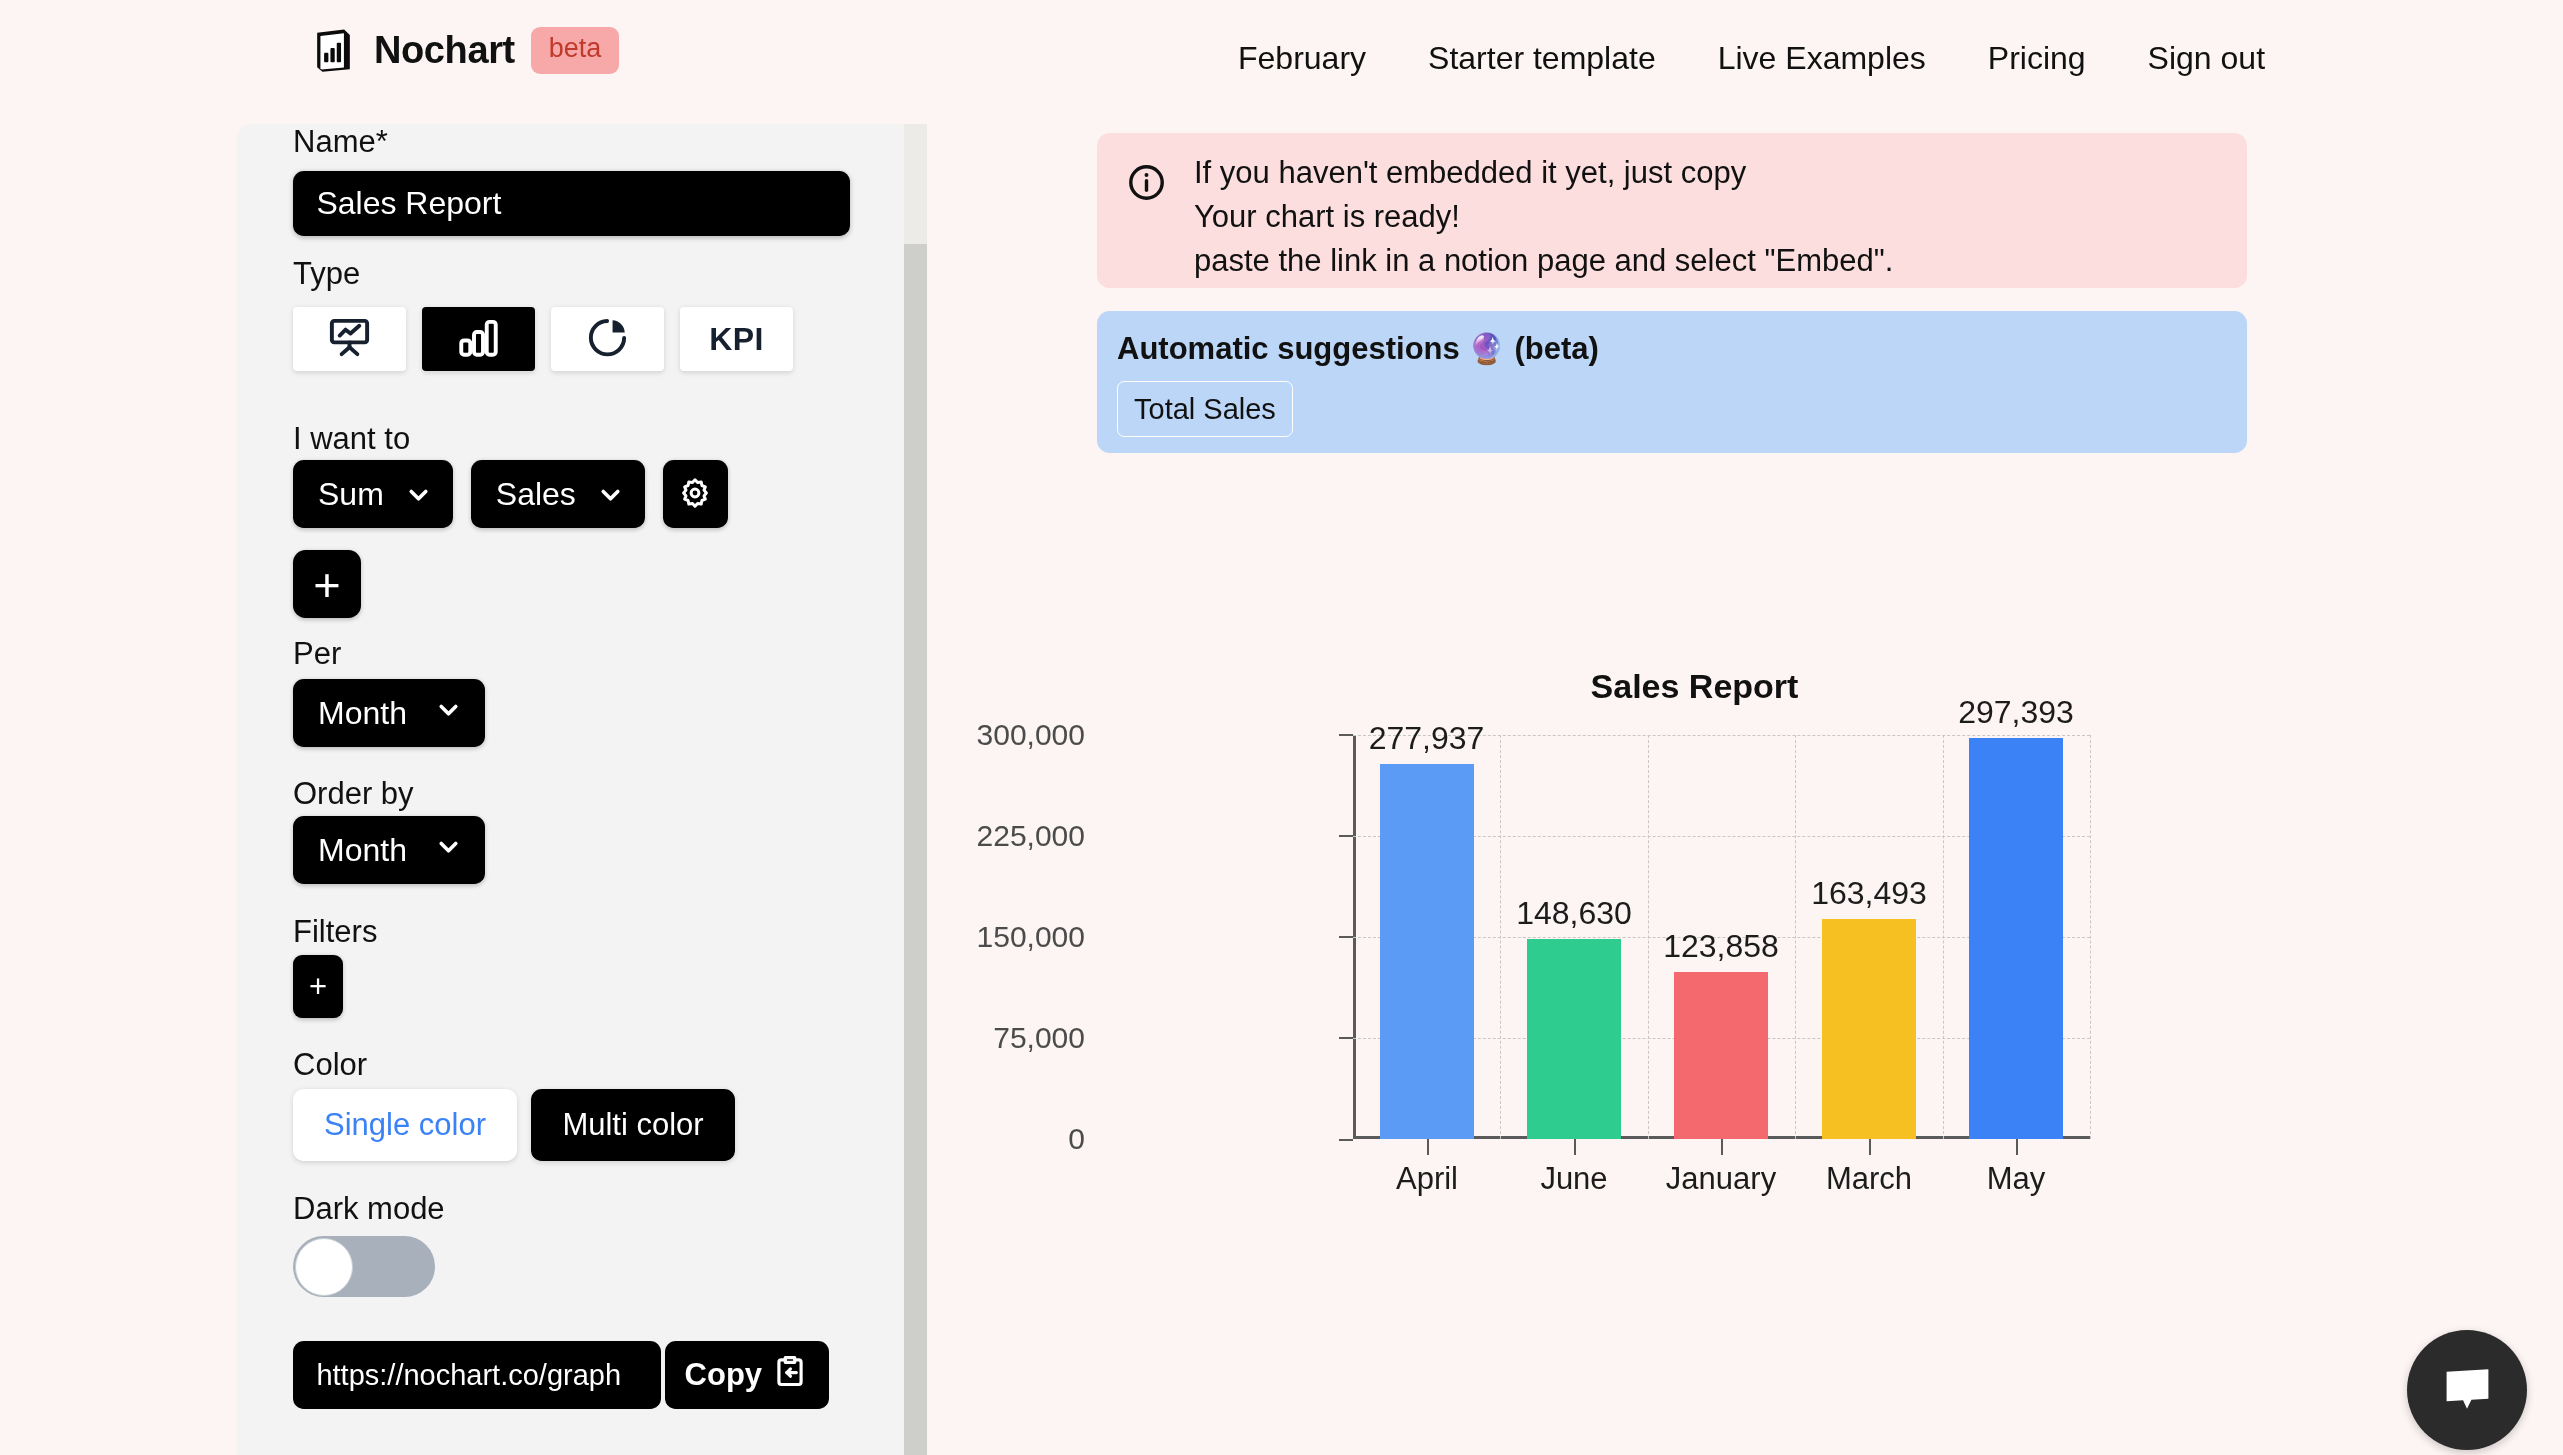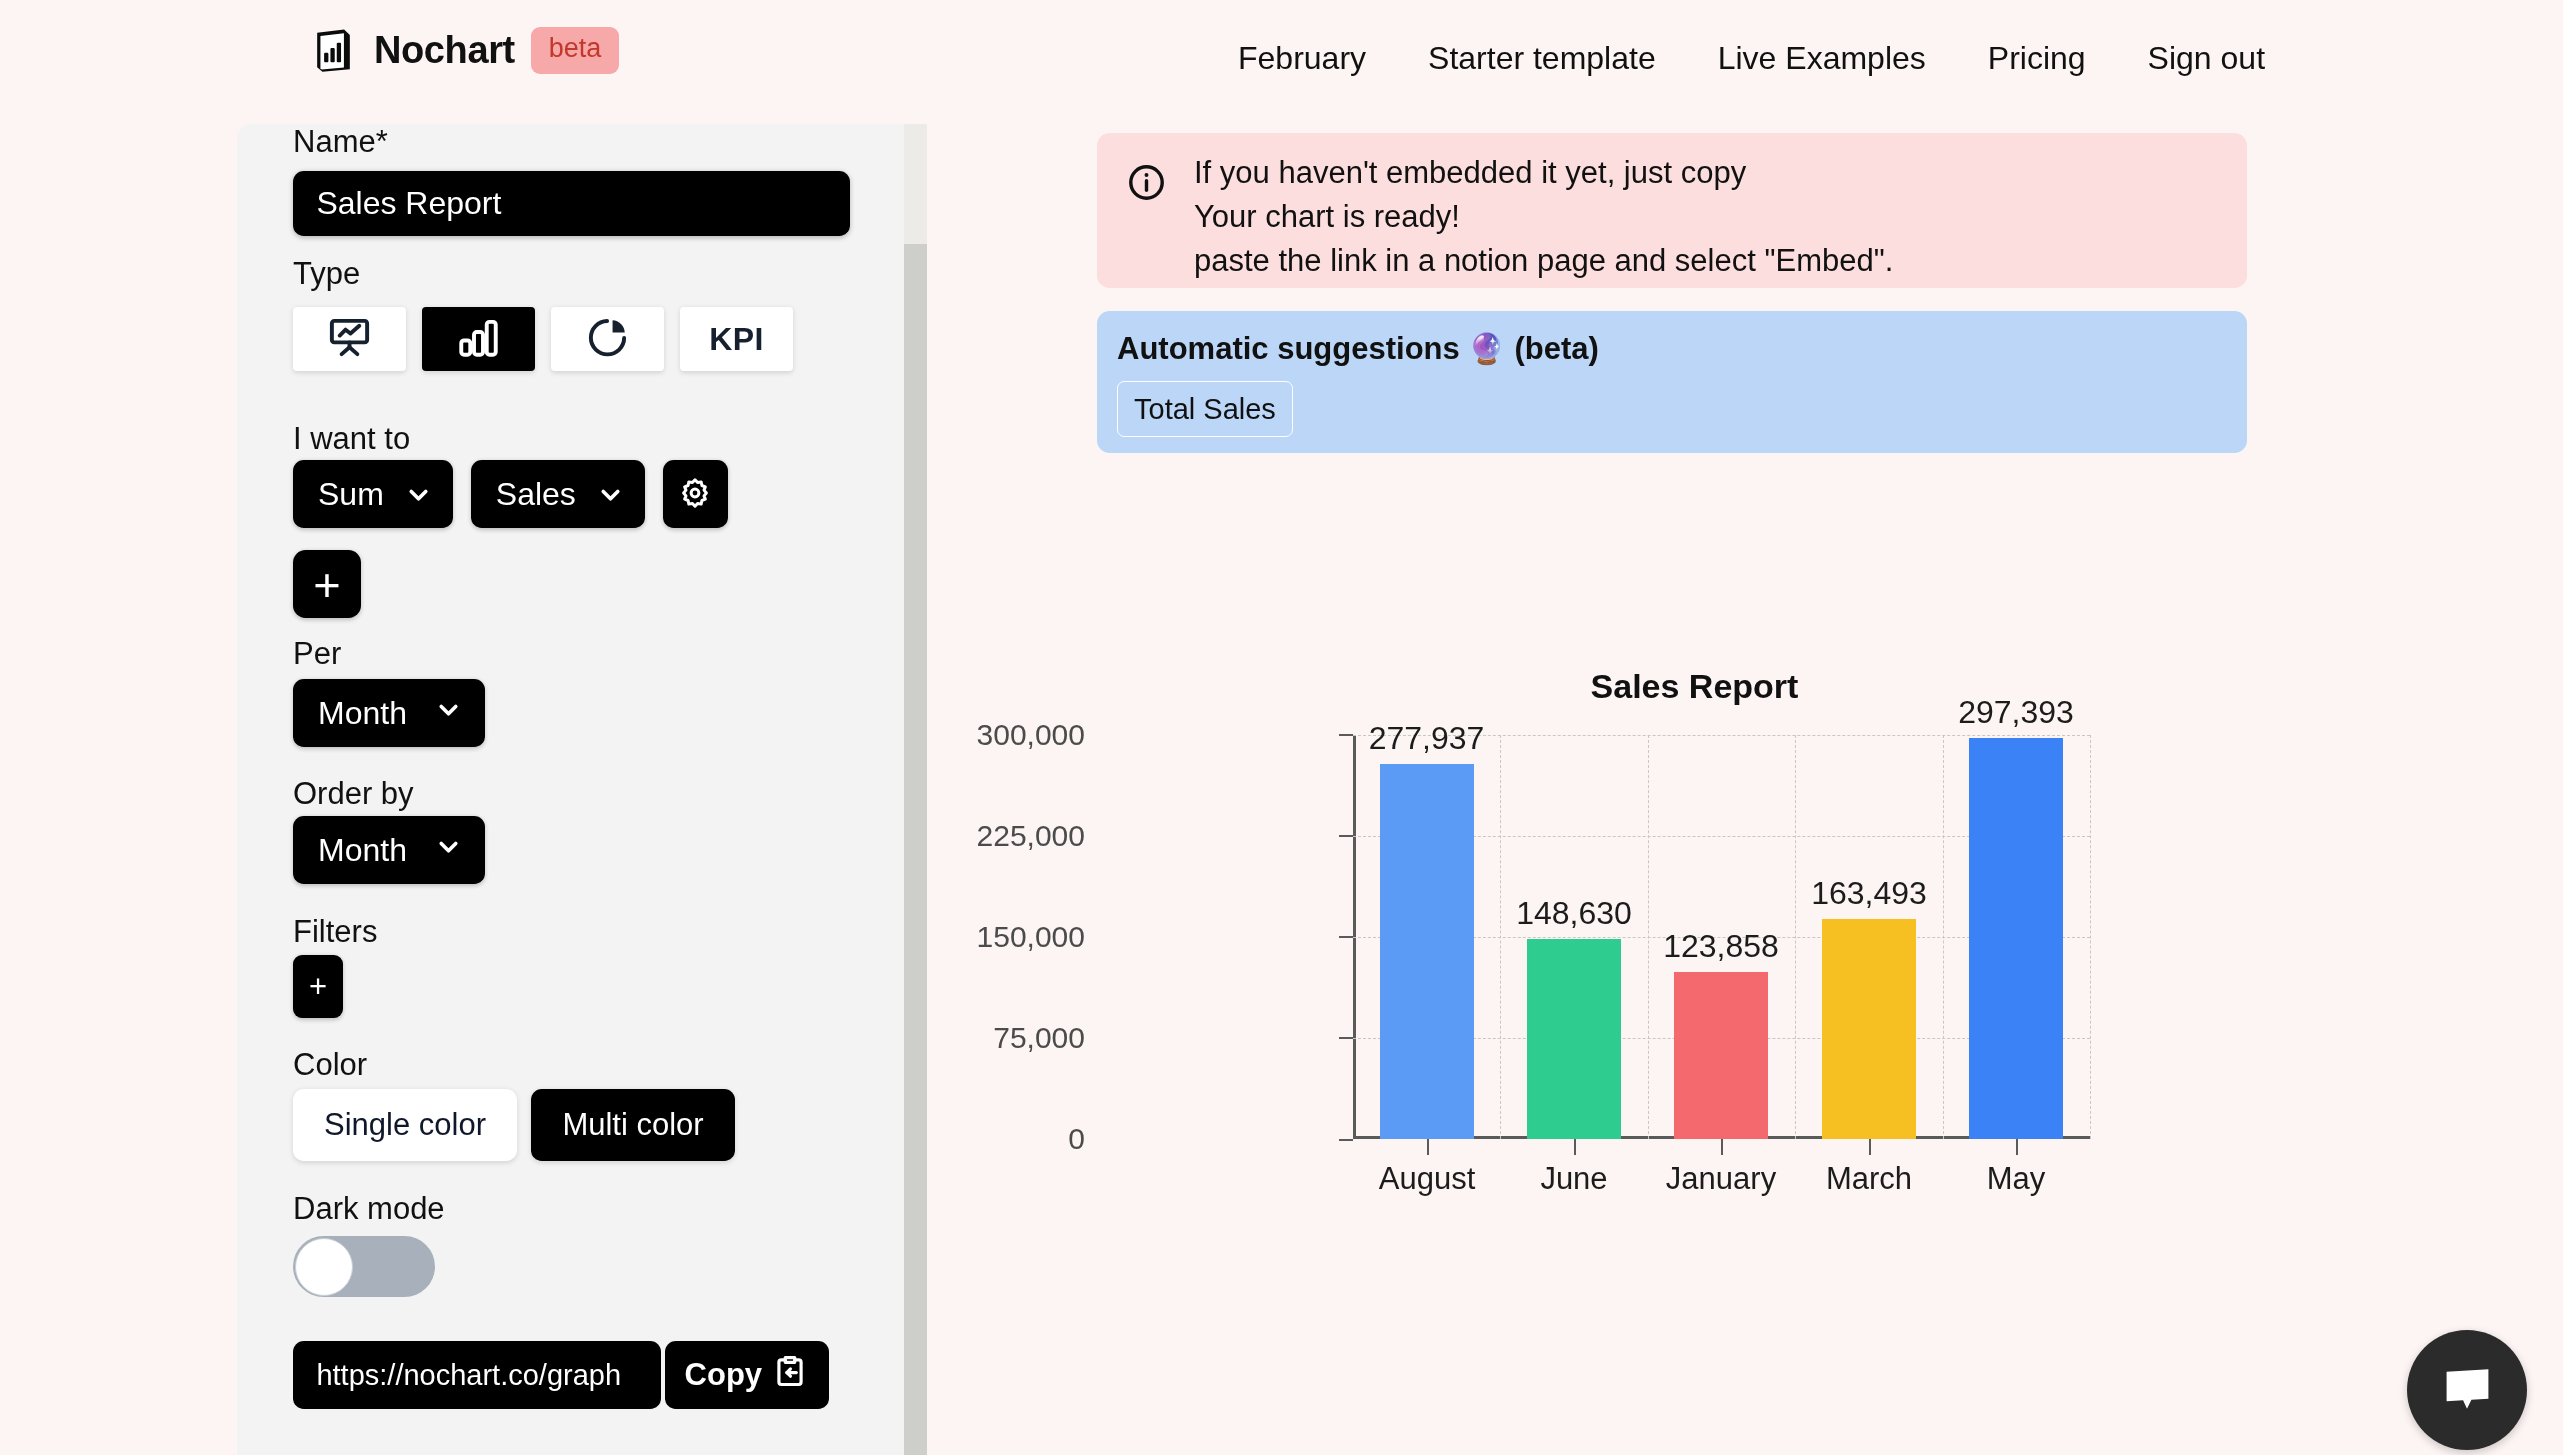--- a/index.html
+++ b/index.html
@@ -71,21 +71,21 @@
   .per-select    { position: absolute; left: 293px; top: 679px; width: 192px; height: 68px; justify-content: space-between; padding: 0 21.6px 0 25px; font-size: 32px; }
   .lbl-orderby   { position: absolute; left: 293px; top: 776px; }
   .order-select  { position: absolute; left: 293px; top: 816px; width: 192px; height: 68px; justify-content: space-between; padding: 0 21.6px 0 25px; font-size: 32px; }
   .lbl-filters   { position: absolute; left: 293px; top: 914px; }
   .filter-add    { position: absolute; left: 293px; top: 955px; width: 50px; height: 63px; border-radius: 9px; }
   .filter-add .plus { font-size: 31px; }
 
   .lbl-color     { position: absolute; left: 293px; top: 1047px; }
   .color-row     { position: absolute; left: 293px; top: 1089px; display: flex; gap: 14.4px; }
   .seg-btn {
-    height: 72px; border-radius: 10.8px; background: #fff; color: #0f172a;
+    height: 72px; border-radius: 10.8px; background: #fff; color: #3b82f6;
     display: flex; align-items: center; justify-content: center; padding: 0 31px;
     font-size: 31px; box-shadow: 0 1.8px 5.4px rgba(0,0,0,.13); cursor: pointer; white-space: nowrap;
   }
   .seg-btn.active { background: #000; color: #fff; }
 
   .lbl-dark      { position: absolute; left: 293px; top: 1191px; }
   .toggle {
     position: absolute; left: 293px; top: 1236px; width: 142px; height: 61px;
     background: #a7b0bb; border-radius: 31px; cursor: pointer;
   }
@@ -358,21 +358,21 @@
         <div class="ytick" style="top: 0px;">300,000</div>
         <div class="vgrid" style="left: 147px;"></div>
         <div class="vgrid" style="left: 295px;"></div>
         <div class="vgrid" style="left: 442px;"></div>
         <div class="vgrid" style="left: 590px;"></div>
         <div class="vgrid" style="left: 737px;"></div>
         <div class="bar" style="left: 26.5px; width: 94px; height: 375px; background: rgb(91, 155, 245);">
           <div class="bar-value">277,937</div>
         </div>
         <div class="xtick-mark" style="left: 74px;"></div>
-        <div class="xlabel" style="left: 74px;">August</div>
+        <div class="xlabel" style="left: 74px;">April</div>
         <div class="bar" style="left: 174px; width: 94px; height: 200px; background: rgb(46, 204, 143);">
           <div class="bar-value">148,630</div>
         </div>
         <div class="xtick-mark" style="left: 221px;"></div>
         <div class="xlabel" style="left: 221px;">June</div>
         <div class="bar" style="left: 321px; width: 94px; height: 167px; background: rgb(244, 105, 110);">
           <div class="bar-value">123,858</div>
         </div>
         <div class="xtick-mark" style="left: 368px;"></div>
         <div class="xlabel" style="left: 368px;">January</div>

